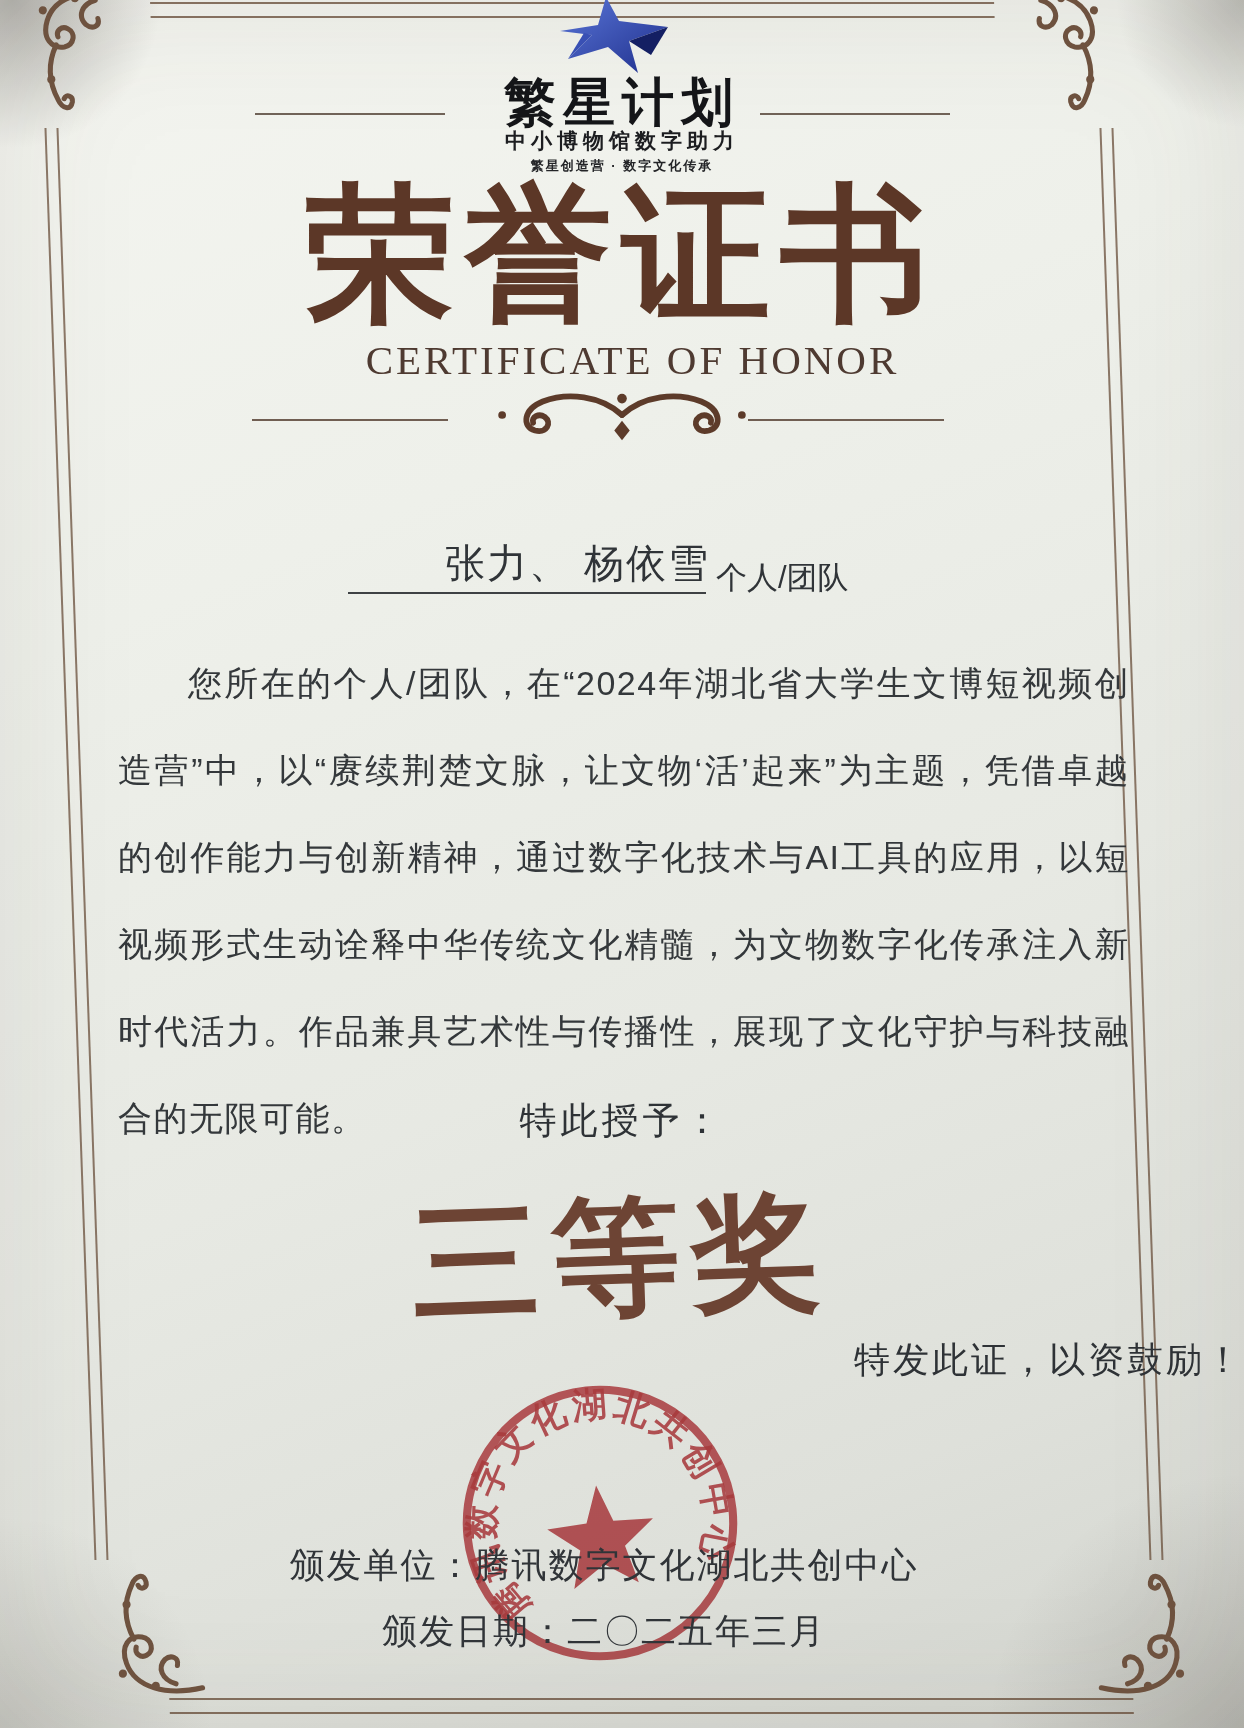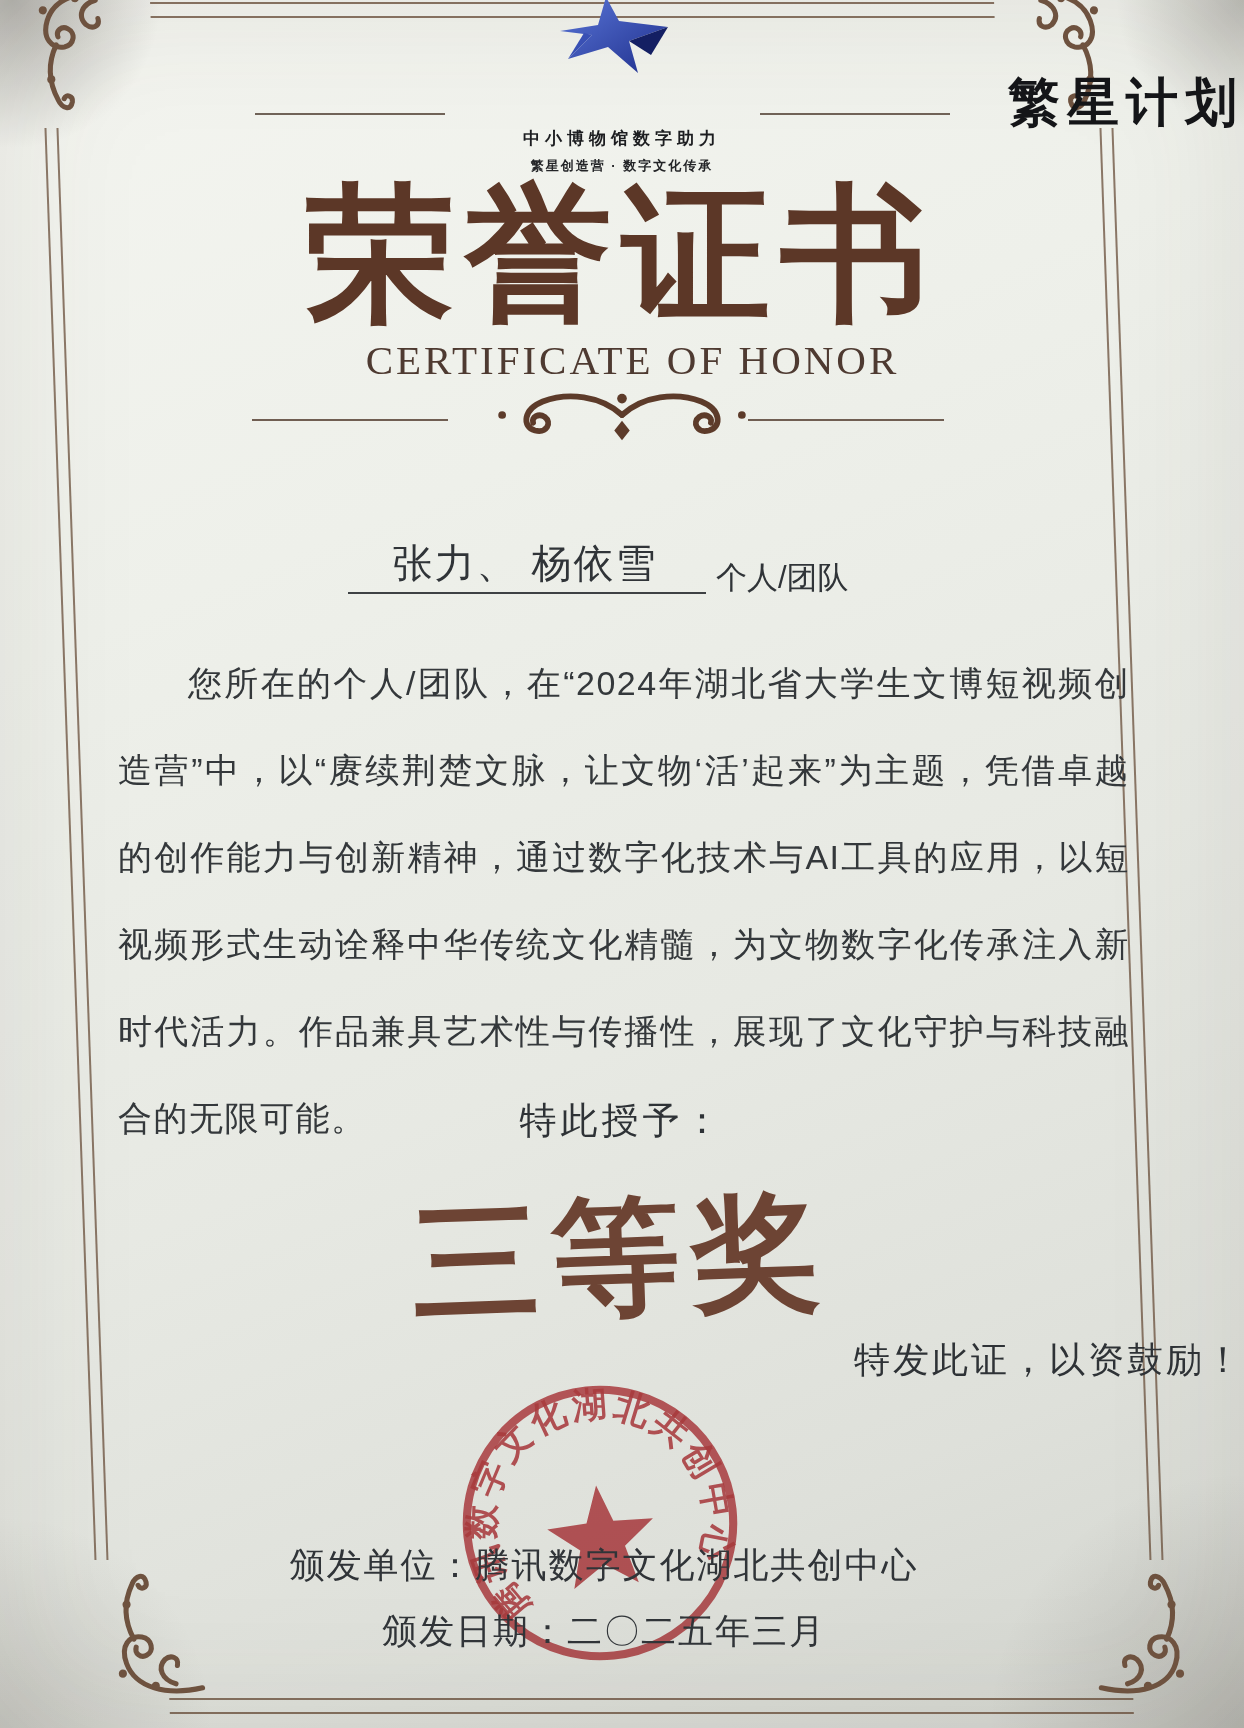--- a/index.html
+++ b/index.html
@@ -30,34 +30,34 @@
   .c-tl{left:24px;top:-14px;}
   .c-tr{left:1000px;top:-14px;transform:scaleX(-1);}
   .c-bl{left:46px;top:1566px;transform:scaleY(-1);}
   .c-br{left:1028px;top:1566px;transform:scale(-1,-1);}
 
   
   .content{position:absolute;inset:0;color:#34383b;}
   .abs{position:absolute;left:0;right:0;text-align:center;}
 
   .star-logo{position:absolute;left:550px;top:-3px;width:124px;height:78px;}
-  .brand{top:68px;font-size:52px;font-weight:900;letter-spacing:7px;color:#141518;font-family:"Liberation Sans",sans-serif;text-align:right;}
+  .brand{top:68px;font-size:52px;font-weight:900;letter-spacing:7px;color:#141518;font-family:"Liberation Sans",sans-serif;}
   .logo-line{position:absolute;top:113px;height:2px;background:rgba(80,62,50,.8);width:190px;}
   .logo-line.l{left:255px;} .logo-line.r{left:760px;}
-  .subtitle{top:127px;font-size:17px;font-weight:700;letter-spacing:5px;color:#1c1d20;}
+  .subtitle{top:127px;font-size:21px;font-weight:700;letter-spacing:5px;color:#1c1d20;}
   .tagline{top:157px;font-size:13px;font-weight:700;letter-spacing:2px;color:#232427;}
 
   .title-zh{top:176px;font-size:148px;line-height:158px;font-weight:700;letter-spacing:10px;color:#5c3727;font-family:"Liberation Serif",serif;}
   .title-en{top:336px;font-size:41px;letter-spacing:3px;color:#4e3a31;font-family:"Liberation Serif",serif;margin-left:21px;}
 
   .divider{position:absolute;left:482px;top:386px;width:280px;height:58px;color:#5d3b2a;}
   .div-line{position:absolute;top:419px;height:2px;background:rgba(80,58,44,.8);width:196px;}
   .div-line.l{left:252px;} .div-line.r{left:748px;}
 
-  .names{position:absolute;left:340px;top:536px;width:370px;text-align:center;font-size:40px;color:#303438;letter-spacing:2px;}
+  .names{position:absolute;left:340px;top:536px;width:370px;text-align:right;font-size:40px;color:#303438;letter-spacing:2px;}
   .name-underline{position:absolute;left:348px;top:592px;width:358px;height:2px;background:#3e4144;}
   .recipient-type{position:absolute;left:716px;top:557px;font-size:31px;color:#303438;text-align:right;}
 
   .body-text{position:absolute;left:118px;width:1012px;top:606px;font-size:34px;line-height:87px;
     text-align:justify;text-indent:70px;letter-spacing:1.5px;color:#34383b;}
 
   .grant{top:1096px;font-size:37px;letter-spacing:4px;color:#2e3236;}
   .award{top:1172px;font-size:128px;font-weight:700;letter-spacing:12px;color:#6d4434;
     font-family:"Liberation Serif",serif;transform:rotate(-2deg);}
   .closing{top:1336px;font-size:36px;letter-spacing:3px;color:#2e3236;text-align:right;}

